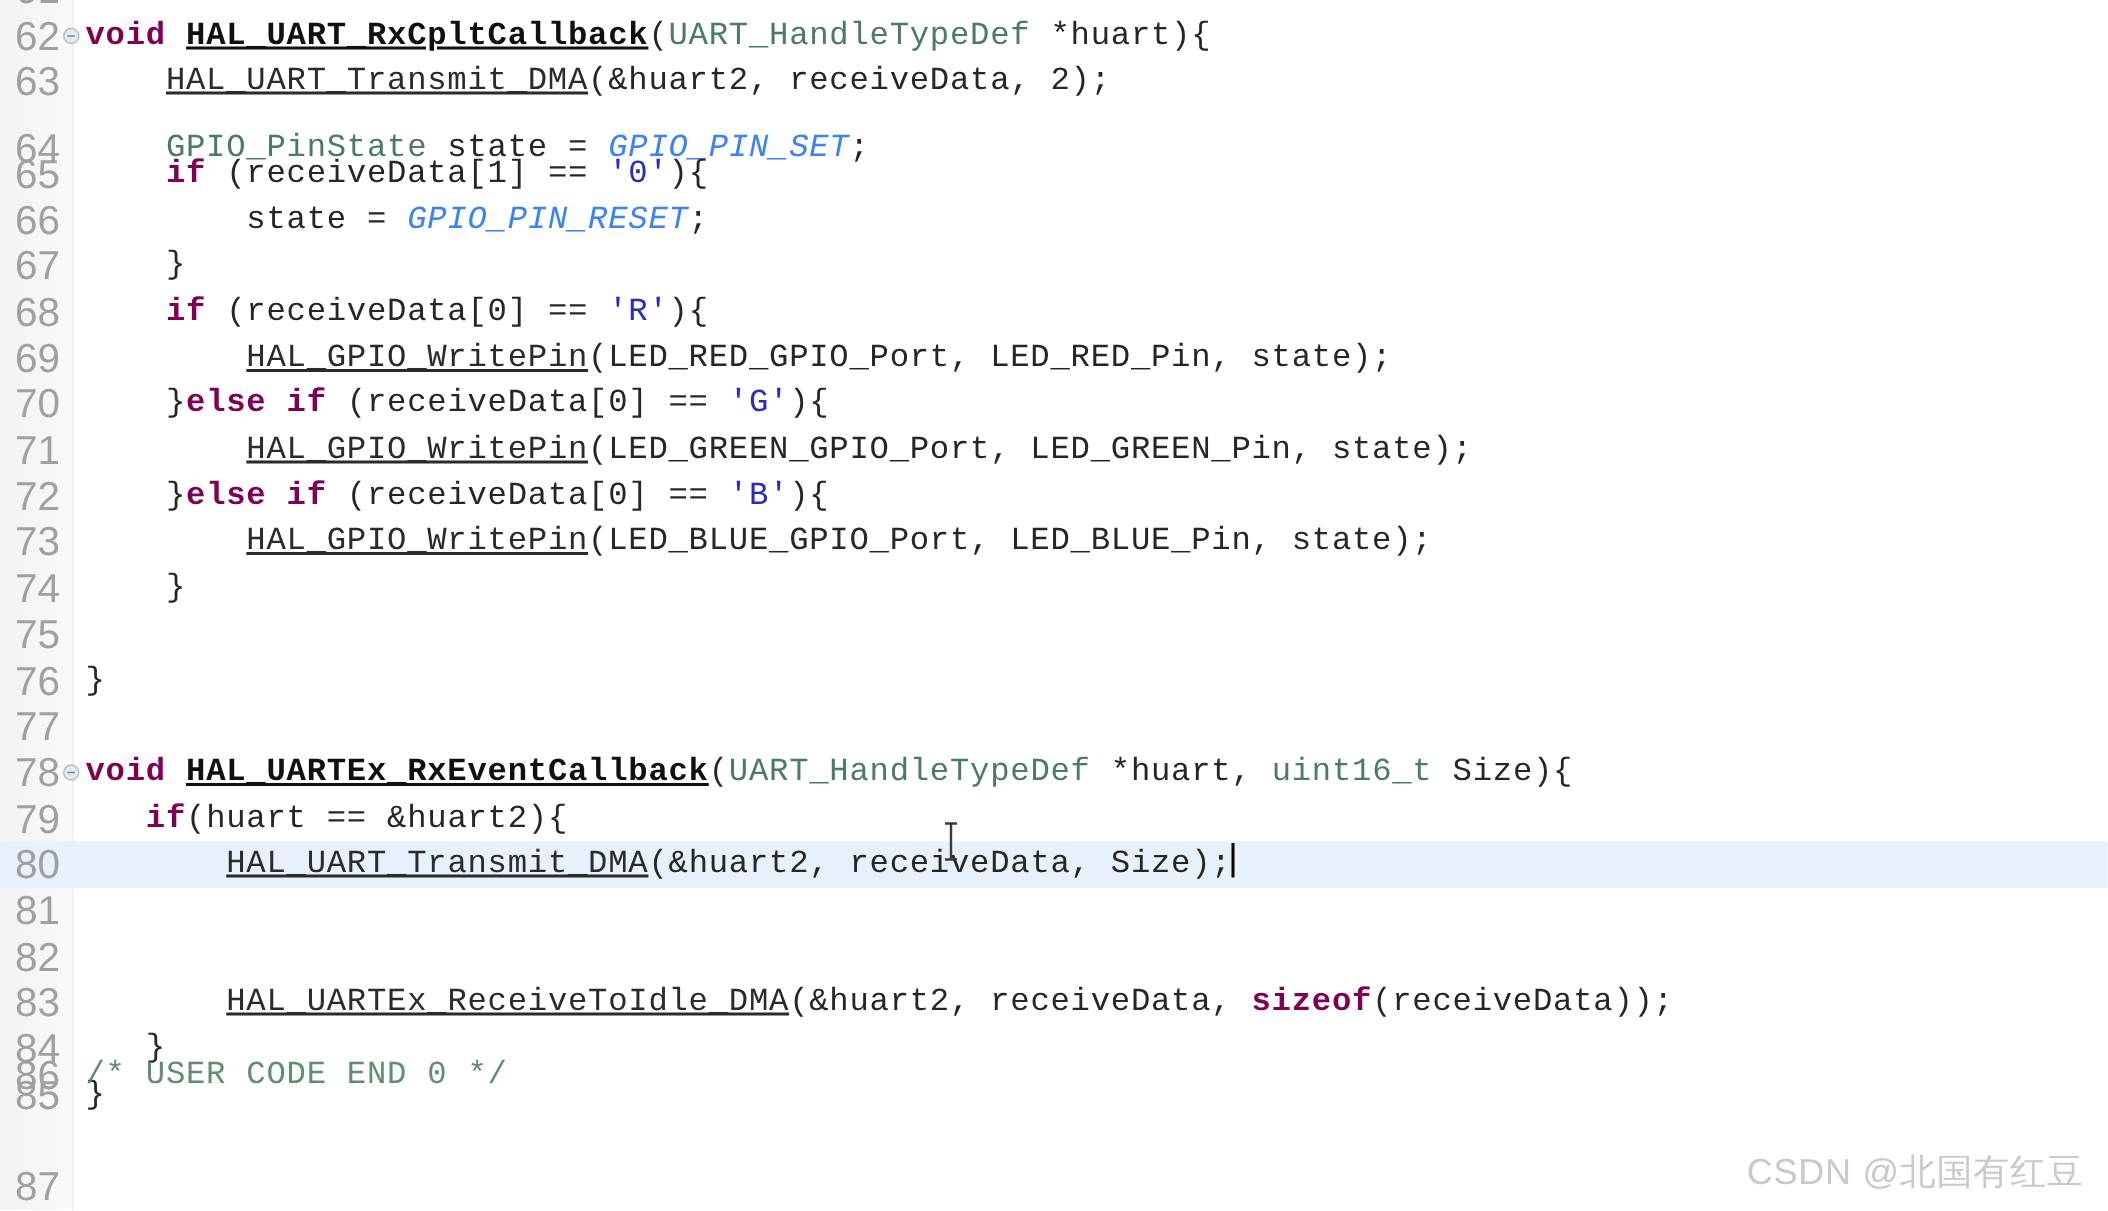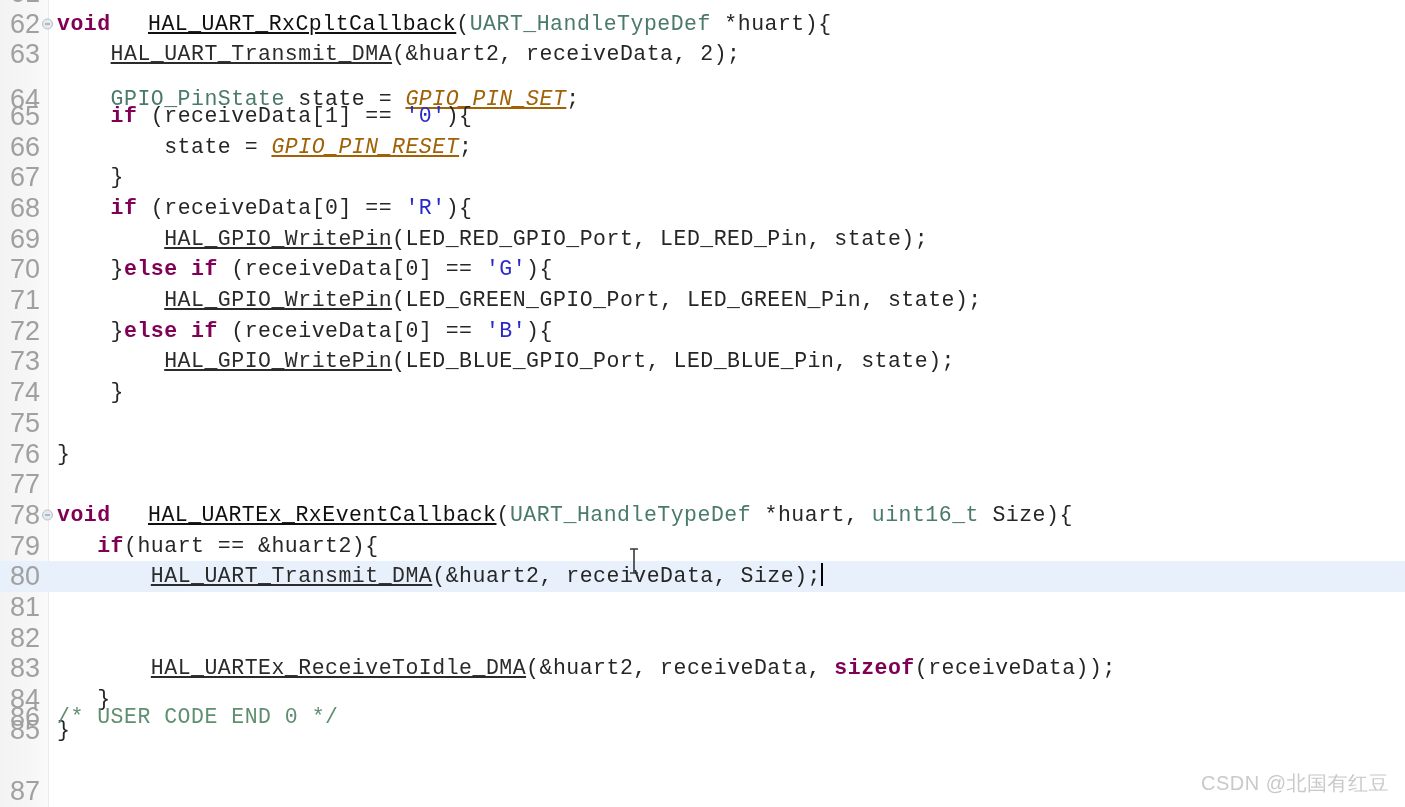--- a/index.html
+++ b/index.html
@@ -94,23 +94,23 @@
   .ltext {
     position: absolute;
     left: 57px;
     top: 0;
     color: #262626;
   }
 
   
   .kw      { color: #7f0055; font-weight: bold; }
   .type    { color: #4a7a6a; }
-  .fn      { color: #101010; font-weight: normal; text-decoration: underline; margin-left: 24px; }
+  .fn      { color: #101010; font-weight: bold; text-decoration: underline; }
   .fnp     { color: #2b2b2b; text-decoration: underline; }
-  .macro   { color: #a16207; font-style: italic; text-decoration: underline; }
+  .macro   { color: #3b82f6; font-style: italic; }
   .chr     { color: #2a2ac8; }
   .cmt     { color: #5f8f70; }
   .plain   { color: #262626; }
 
   
   .caret {
     display: inline-block;
     width: 2px;
     height: 23px;
     background: #000;
@@ -126,21 +126,21 @@
     width: 12px;
     height: 26px;
     pointer-events: none;
   }
 
   .watermark {
     position: absolute;
     right: 16px;
     bottom: 10px;
     color: #c9c9c9;
-    font-size: 20px;
+    font-size: 24px;
     font-family: "Liberation Sans", sans-serif;
     letter-spacing: 0.5px;
     user-select: none;
   }
 </style>
 </head>
 <body>
 
 <div id="editor">
 

